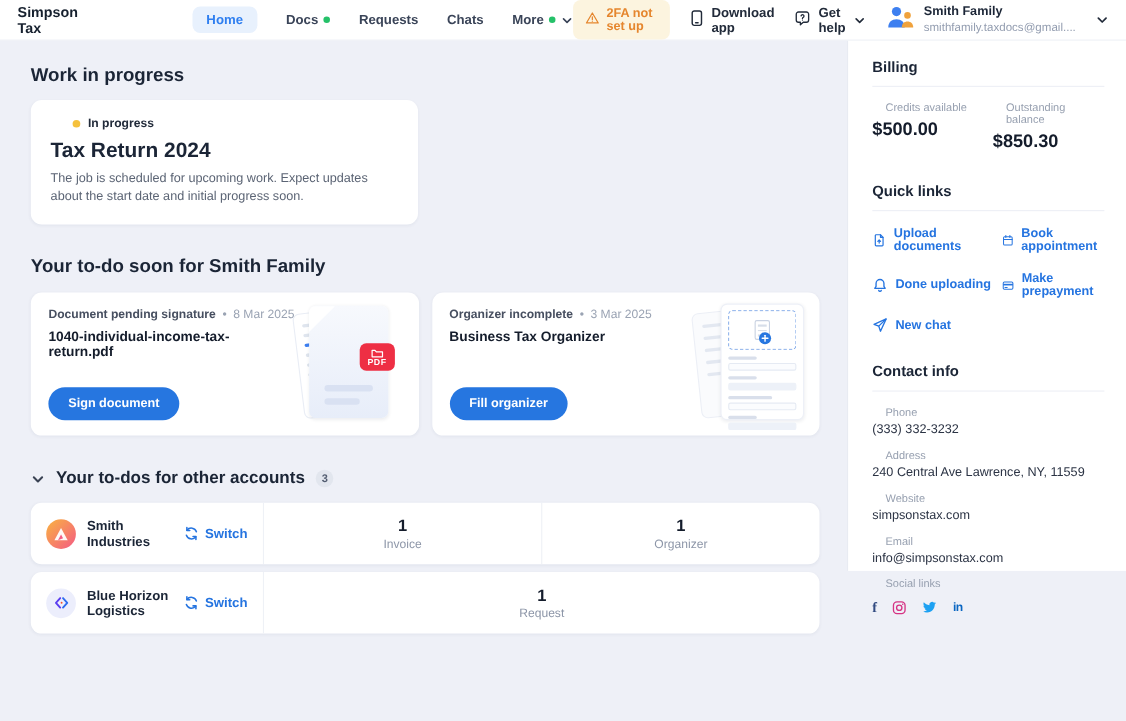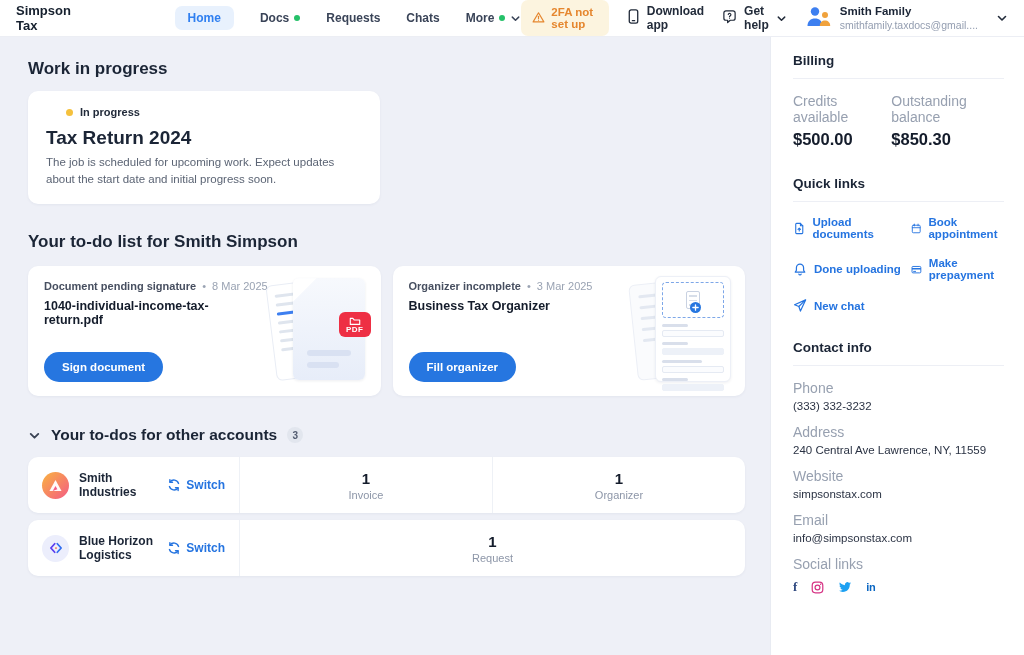--- a/index.html
+++ b/index.html
@@ -15,21 +15,21 @@
   .dot { width:6px; height:6px; border-radius:50%; background:#25c169; display:inline-block; }
   .hdr-right { margin-left:auto; display:flex; align-items:center; gap:18px; }
   .warn-pill { display:flex; align-items:center; gap:6px; background:#fcf4df; color:#e5862e; font-size:11.5px; font-weight:700; padding:6px 11px; border-radius:7px; cursor:pointer; }
   .hdr-btn { display:flex; align-items:center; gap:7px; font-size:12px; font-weight:600; color:#222b3a; cursor:pointer; }
   .user { display:flex; align-items:center; gap:8px; cursor:pointer; }
   .user-name { font-size:11.5px; font-weight:700; color:#1b2536; line-height:1.2; }
   .user-email { font-size:10.5px; color:#939db0; line-height:1.2; }
   .chev { display:inline-flex; }
 
   
-  .content { display:flex; height:618px; }
+  .content { display:flex; height:482px; }
   main { flex:1; padding:0 25px 0 28px; }
   aside { width:254px; background:#fff; border-left:1px solid #e8ebf2; padding:16px 20px 0 22px; }
 
   
   h1 { font-size:17px; font-weight:700; margin-top:22px; color:#1b2536; }
   .wip-card { margin-top:12px; width:352px; background:#fff; border-radius:10px; padding:15px 18px 17px; box-shadow:0 1px 3px rgba(25,39,70,.05); }
   .status-line { display:flex; align-items:center; gap:7px; font-size:11px; font-weight:700; color:#222b3a;margin-left:20px; }
   .ydot { width:7px; height:7px; border-radius:50%; background:#f5c13d; }
   .wip-title { font-size:19px; font-weight:700; margin:9px 0 5px; }
   .wip-desc { font-size:11.5px; color:#5b6474; line-height:1.45; max-width:330px; }
@@ -41,21 +41,21 @@
   .todo-status .st { color:#474f60; font-weight:600; }
   .todo-status .sep, .todo-status .dt { color:#9aa3b3; }
   .todo-title { font-size:12.5px; font-weight:700; margin-top:7px; color:#141c2b; max-width:220px; }
   .btn { margin-top:auto; align-self:flex-start; background:#2676e0; color:#fff; border:none; font-family:inherit; font-size:11.5px; font-weight:700; padding:9px 18px; border-radius:18px; cursor:pointer; }
 
   
   .illus { position:absolute; right:14px; top:10px; width:98px; height:108px; }
   .ill-back { position:absolute; left:2px; top:6px; width:58px; height:96px; background:#fff; border:1px solid #e9edf5; border-radius:6px; transform:rotate(-7deg); padding:9px 7px; }
   .ill-back i { display:block; height:3px; border-radius:2px; background:#dfe5ee; margin-bottom:6px; }
   .ill-back i.b { background:#3d7ff0; width:60%; }
-  .ill-front { position:absolute; right:2px; top:2px; width:72px; height:102px; border-radius:6px; background:linear-gradient(180deg,#f7f9fd,#e7edf9); box-shadow:0 1px 3px rgba(25,39,70,.08);text-align:center; }
+  .ill-front { position:absolute; right:14px; top:2px; width:72px; height:102px; border-radius:6px; background:linear-gradient(180deg,#f7f9fd,#e7edf9); box-shadow:0 1px 3px rgba(25,39,70,.08);text-align:center; }
   .fold { position:absolute; top:0; left:0; width:24px; height:24px; background:#fff; clip-path:polygon(0 0,100% 0,0 100%); border-top-left-radius:6px; }
   .pdf-badge { position:absolute; right:-6px; top:34px; background:#ee2f44; color:#fff; border-radius:6px; padding:4px 7px 3px; display:flex; flex-direction:column; align-items:center; line-height:1; }
   .pdf-badge b { font-size:8px; letter-spacing:.5px; }
   .bl { position:absolute; height:6px; border-radius:3px; background:#d9e1f2; left:14px; }
   .bl1 { width:44px; bottom:24px; }
   .bl2 { width:32px; bottom:12px; }
 
   .ill-back2 { position:absolute; left:0; top:6px; width:60px; height:96px; background:#fafbfd; border:1px solid #eceff6; border-radius:6px; transform:rotate(-6deg); padding:10px 8px; }
   .ill-back2 i { display:block; height:3px; border-radius:2px; background:#e3e8f1; margin-bottom:8px; }
   .ill-front2 { position:absolute; right:0; top:0; width:76px; height:106px; background:#fff; border:1px solid #edf0f7; border-radius:6px; box-shadow:0 1px 3px rgba(25,39,70,.07); padding:5px 6px; }
@@ -84,21 +84,21 @@
   .count-cell:last-child { border-right:none; }
   .count-val { font-size:15px; font-weight:700; color:#141c2b; }
   .count-lab { font-size:11px; color:#8d96a8; }
 
   
   aside h3 { font-size:13.5px; font-weight:700; color:#1b2536; }
   .divider { border-top:1px solid #edeff5; margin:10px 0 14px; }
   .billing-row { display:flex; }
   .billing-col { width:112px; }
   .billing-col + .billing-col { width:auto; }
-  .side-label { font-size:14px; color:#97a0b0; }
+  .side-label { font-size:10px; color:#97a0b0;margin-left:12px; }
   .billing-val { font-size:16.5px; font-weight:700; margin-top:5px; color:#141c2b; }
   .ql-grid { display:grid; grid-template-columns:112px 1fr; column-gap:6px; row-gap:17px; margin-top:2px; }
   .ql-item { display:flex; align-items:center; gap:7px; color:#2574e0; font-size:11.5px; font-weight:700; cursor:pointer; }
   .sec-gap { margin-top:27px; }
   .contact-field { margin-bottom:12px; }
   .contact-val { font-size:11.5px; color:#2b3344; margin-top:4px; }
   .social-row { display:flex; align-items:center; gap:14px; margin-top:7px; }
   .soc { cursor:pointer; display:inline-flex; align-items:center; font-weight:700; }
   .soc.fb { color:#324b81; font-size:13px; font-family:"Liberation Serif", serif; }
   .soc.li { color:#0a66c2; font-size:11px; letter-spacing:-.5px; }
@@ -195,21 +195,21 @@
     <h1>Work in progress</h1>
     <section class="wip-card">
       <div class="status-line">
         <span class="ydot"></span>
         <span>In progress</span>
       </div>
       <div class="wip-title">Tax Return 2024</div>
       <p class="wip-desc">The job is scheduled for upcoming work. Expect updates about the start date and initial progress soon.</p>
     </section>
 
-    <h2>Your to-do list for Smith Simpson</h2>
+    <h2>Your to-do soon for Smith Family</h2>
     <div class="todo-cards">
 
       <section class="todo-card">
         <div class="todo-status">
           <span class="st">Document pending signature</span>
           <span class="sep">•</span>
           <span class="dt">8 Mar 2025</span>
         </div>
         <div class="todo-title">1040-individual-income-tax-return.pdf</div>
         <button class="btn">Sign document</button>

